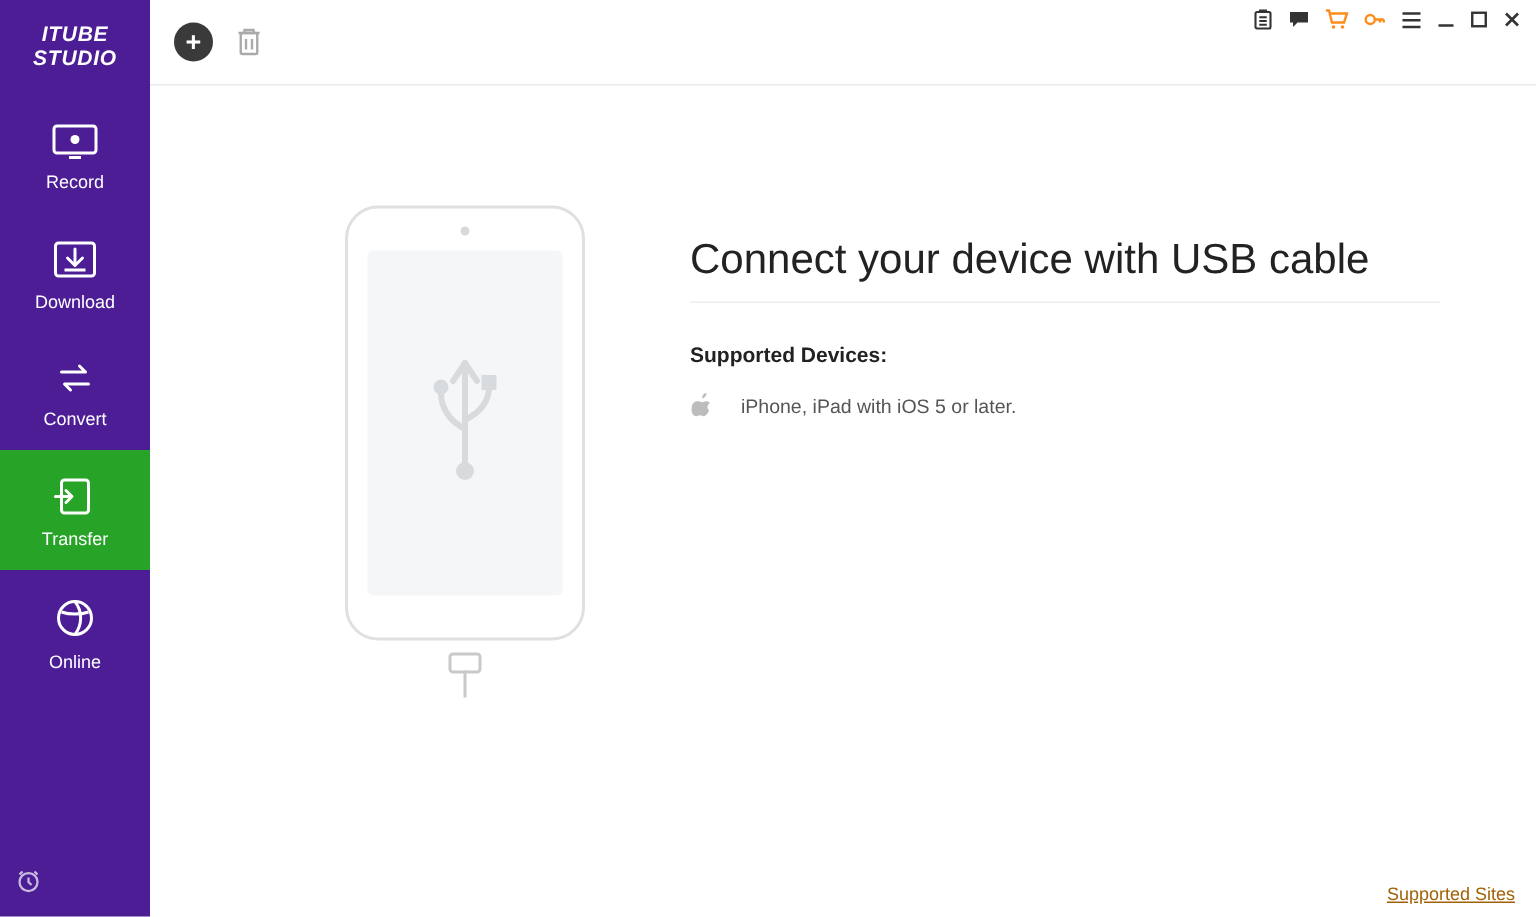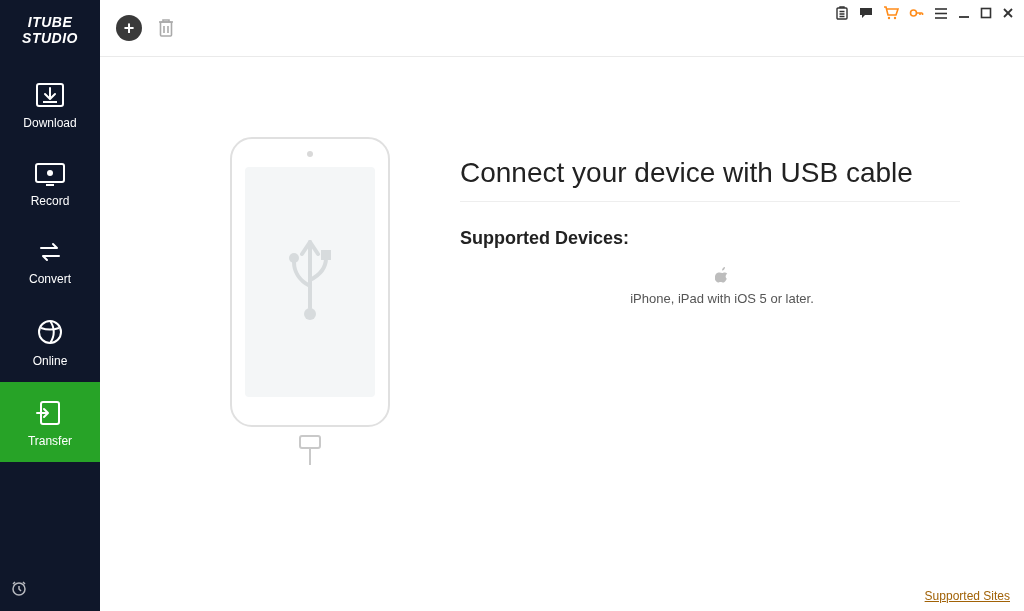--- a/index.html
+++ b/index.html
@@ -13,21 +13,21 @@
     position: relative;
   }
   .app {
     display: flex;
     width: 100%;
     height: 100%;
   }
   
   .sidebar {
     width: 100px;
-    background: #0f172a;
+    background: #4c1d95;
     display: flex;
     flex-direction: column;
     align-items: center;
     color: #fff;
     position: relative;
   }
   .brand {
     font-size: 14px;
     font-weight: 800;
     letter-spacing: .5px;
@@ -170,33 +170,32 @@
     font-weight: 500;
     margin-bottom: 12px;
   }
   .subline {
     font-size: 13px;
     color: #666;
     margin-bottom: 26px;
   }
   .hr { height: 1px; background: #eee; margin-bottom: 26px; width: 500px; }
   .supported-title {
-    font-size: 18px;
+    font-size: 14px;
     font-weight: 700;
     color: #222;
     margin-bottom: 18px;
   }
   .support-row {
     display: flex;
     align-items: center;
-    gap: 8px;
+    gap: 18px;
     font-size: 13px;
     color: #555;
     margin-bottom: 18px;
-    flex-direction: column;
   }
   .os-icon { color: #bdbdbd; width: 16px; display: inline-flex; justify-content: center; }
 
   
   .footer-link {
     position: absolute;
     bottom: 8px;
     right: 14px;
     font-size: 12px;
     color: #a16207;
@@ -207,71 +206,71 @@
 </head>
 <body>
 
 <div class="app">
 
   <div class="sidebar">
     <div class="brand">ITUBE STUDIO</div>
 
     <div class="sidebar-item">
       <span class="sidebar-icon">
+        <svg width="32" height="24" viewBox="0 0 32 24" fill="none" stroke="#fff" stroke-width="2">
+          <rect x="2" y="2" width="28" height="18" rx="2"></rect>
+          <circle cx="16" cy="11" r="3" fill="#fff" stroke="none"></circle>
+          <line x1="12" y1="23" x2="20" y2="23"></line>
+        </svg>
+      </span>
+      <span class="sidebar-label">Record</span>
+    </div>
+
+    <div class="sidebar-item">
+      <span class="sidebar-icon">
         <svg width="30" height="26" viewBox="0 0 30 26" fill="none" stroke="#fff" stroke-width="2">
           <rect x="2" y="2" width="26" height="22" rx="2"></rect>
           <path d="M15 6 v9" stroke-linecap="round"></path>
           <path d="M10 12 l5 5 l5 -5" stroke-linecap="round" stroke-linejoin="round"></path>
           <line x1="8" y1="20" x2="22" y2="20"></line>
         </svg>
       </span>
       <span class="sidebar-label">Download</span>
     </div>
 
     <div class="sidebar-item">
       <span class="sidebar-icon">
-        <svg width="32" height="24" viewBox="0 0 32 24" fill="none" stroke="#fff" stroke-width="2">
-          <rect x="2" y="2" width="28" height="18" rx="2"></rect>
-          <circle cx="16" cy="11" r="3" fill="#fff" stroke="none"></circle>
-          <line x1="12" y1="23" x2="20" y2="23"></line>
-        </svg>
-      </span>
-      <span class="sidebar-label">Record</span>
-    </div>
-
-    <div class="sidebar-item">
-      <span class="sidebar-icon">
         <svg width="30" height="24" viewBox="0 0 30 24" fill="none" stroke="#fff" stroke-width="2">
           <path d="M6 8 h16 l-4 -4" stroke-linecap="round" stroke-linejoin="round"></path>
           <path d="M24 16 h-16 l4 4" stroke-linecap="round" stroke-linejoin="round"></path>
         </svg>
       </span>
       <span class="sidebar-label">Convert</span>
+    </div>
+
+    <div class="sidebar-item active">
+      <span class="sidebar-icon">
+        <svg width="30" height="26" viewBox="0 0 30 26" fill="none" stroke="#fff" stroke-width="2">
+          <rect x="6" y="2" width="18" height="22" rx="2"></rect>
+          <path d="M2 13 h10" stroke-linecap="round"></path>
+          <path d="M9 9 l4 4 l-4 4" stroke-linecap="round" stroke-linejoin="round"></path>
+        </svg>
+      </span>
+      <span class="sidebar-label">Transfer</span>
     </div>
 
     <div class="sidebar-item">
       <span class="sidebar-icon">
         <svg width="28" height="28" viewBox="0 0 28 28" fill="none" stroke="#fff" stroke-width="2">
           <circle cx="14" cy="14" r="11"></circle>
           <path d="M14 3 a18 18 0 0 1 0 22"></path>
           <path d="M5 10 a14 6 0 0 0 18 0"></path>
         </svg>
       </span>
       <span class="sidebar-label">Online</span>
-    </div>
-
-    <div class="sidebar-item active">
-      <span class="sidebar-icon">
-        <svg width="30" height="26" viewBox="0 0 30 26" fill="none" stroke="#fff" stroke-width="2">
-          <rect x="6" y="2" width="18" height="22" rx="2"></rect>
-          <path d="M2 13 h10" stroke-linecap="round"></path>
-          <path d="M9 9 l4 4 l-4 4" stroke-linecap="round" stroke-linejoin="round"></path>
-        </svg>
-      </span>
-      <span class="sidebar-label">Transfer</span>
     </div>
 
     <div class="sidebar-bottom">
       <span class="clock-icon">
         <svg width="18" height="18" viewBox="0 0 18 18" fill="none" stroke="currentColor" stroke-width="1.5">
           <circle cx="9" cy="10" r="6"></circle>
           <path d="M9 7 v3 l2 2"></path>
           <path d="M5 3 l-2 2 M13 3 l2 2"></path>
         </svg>
       </span>

